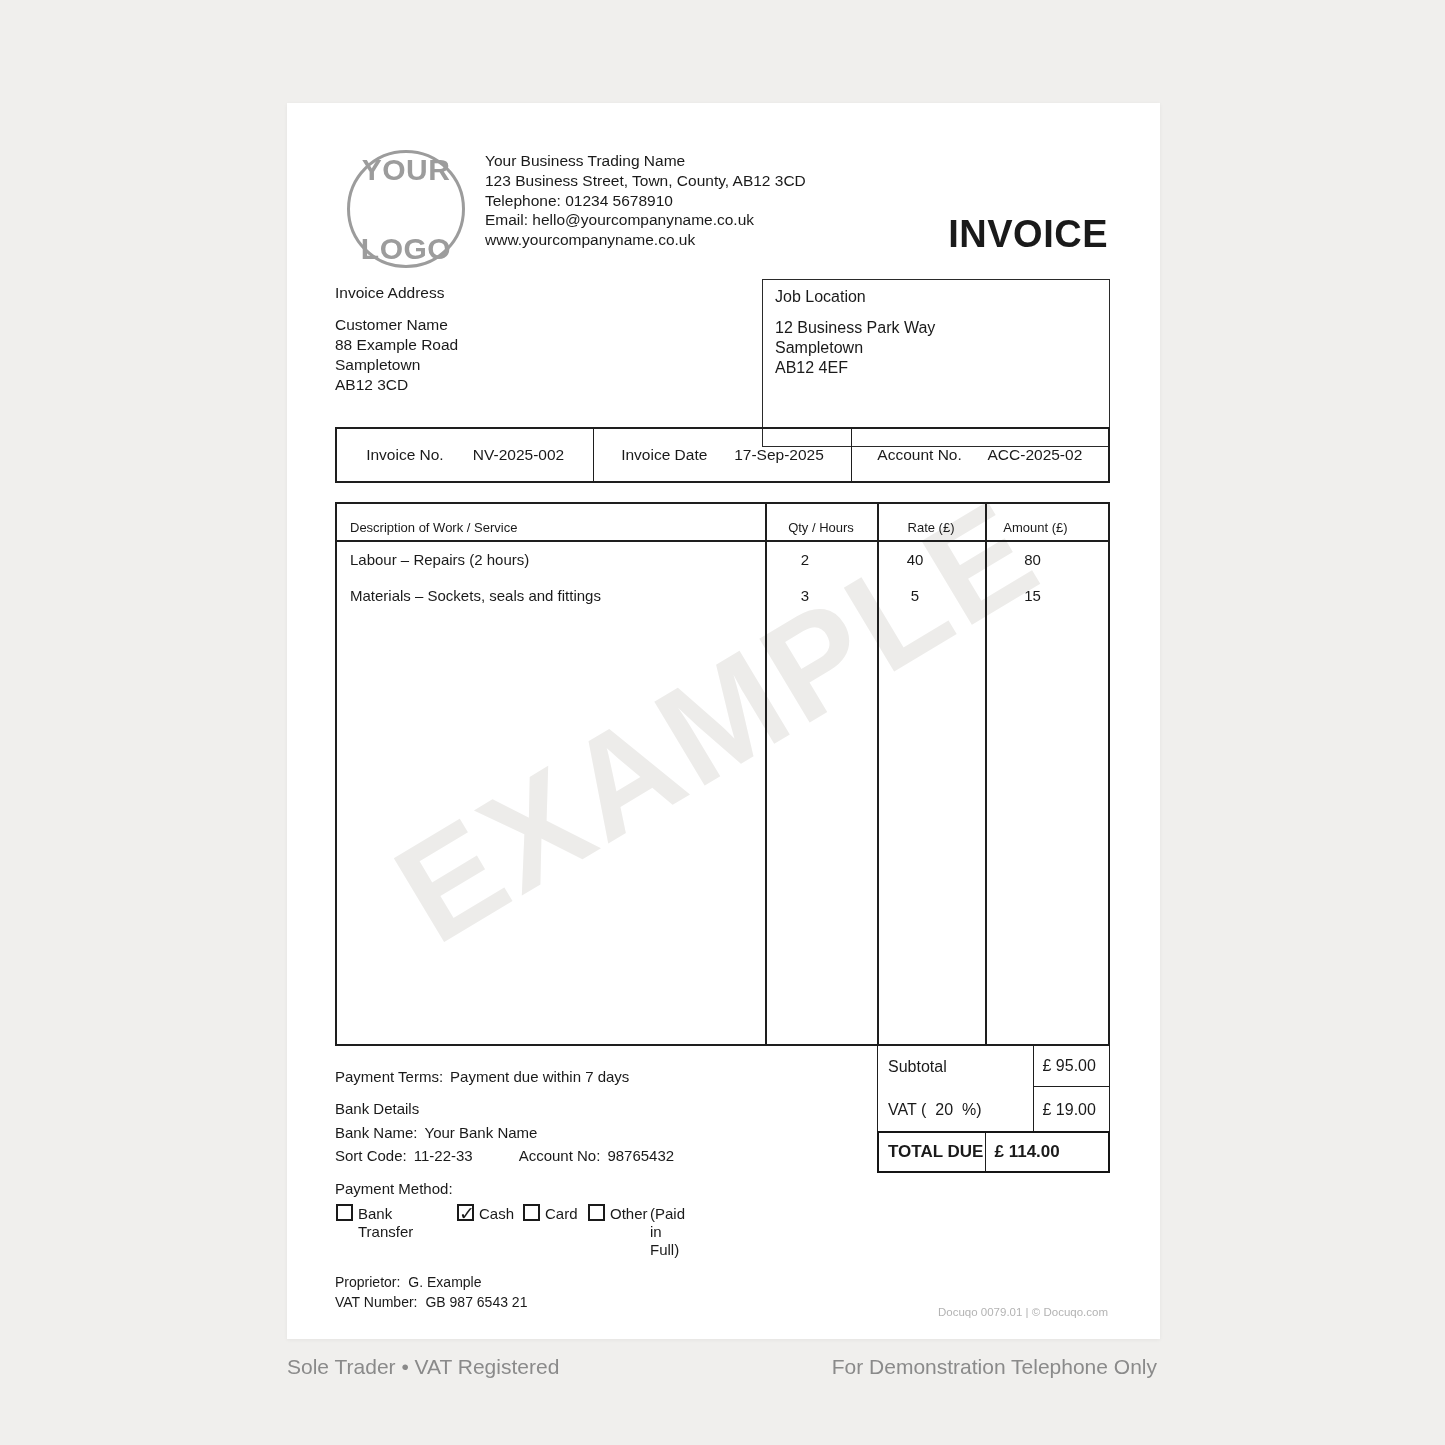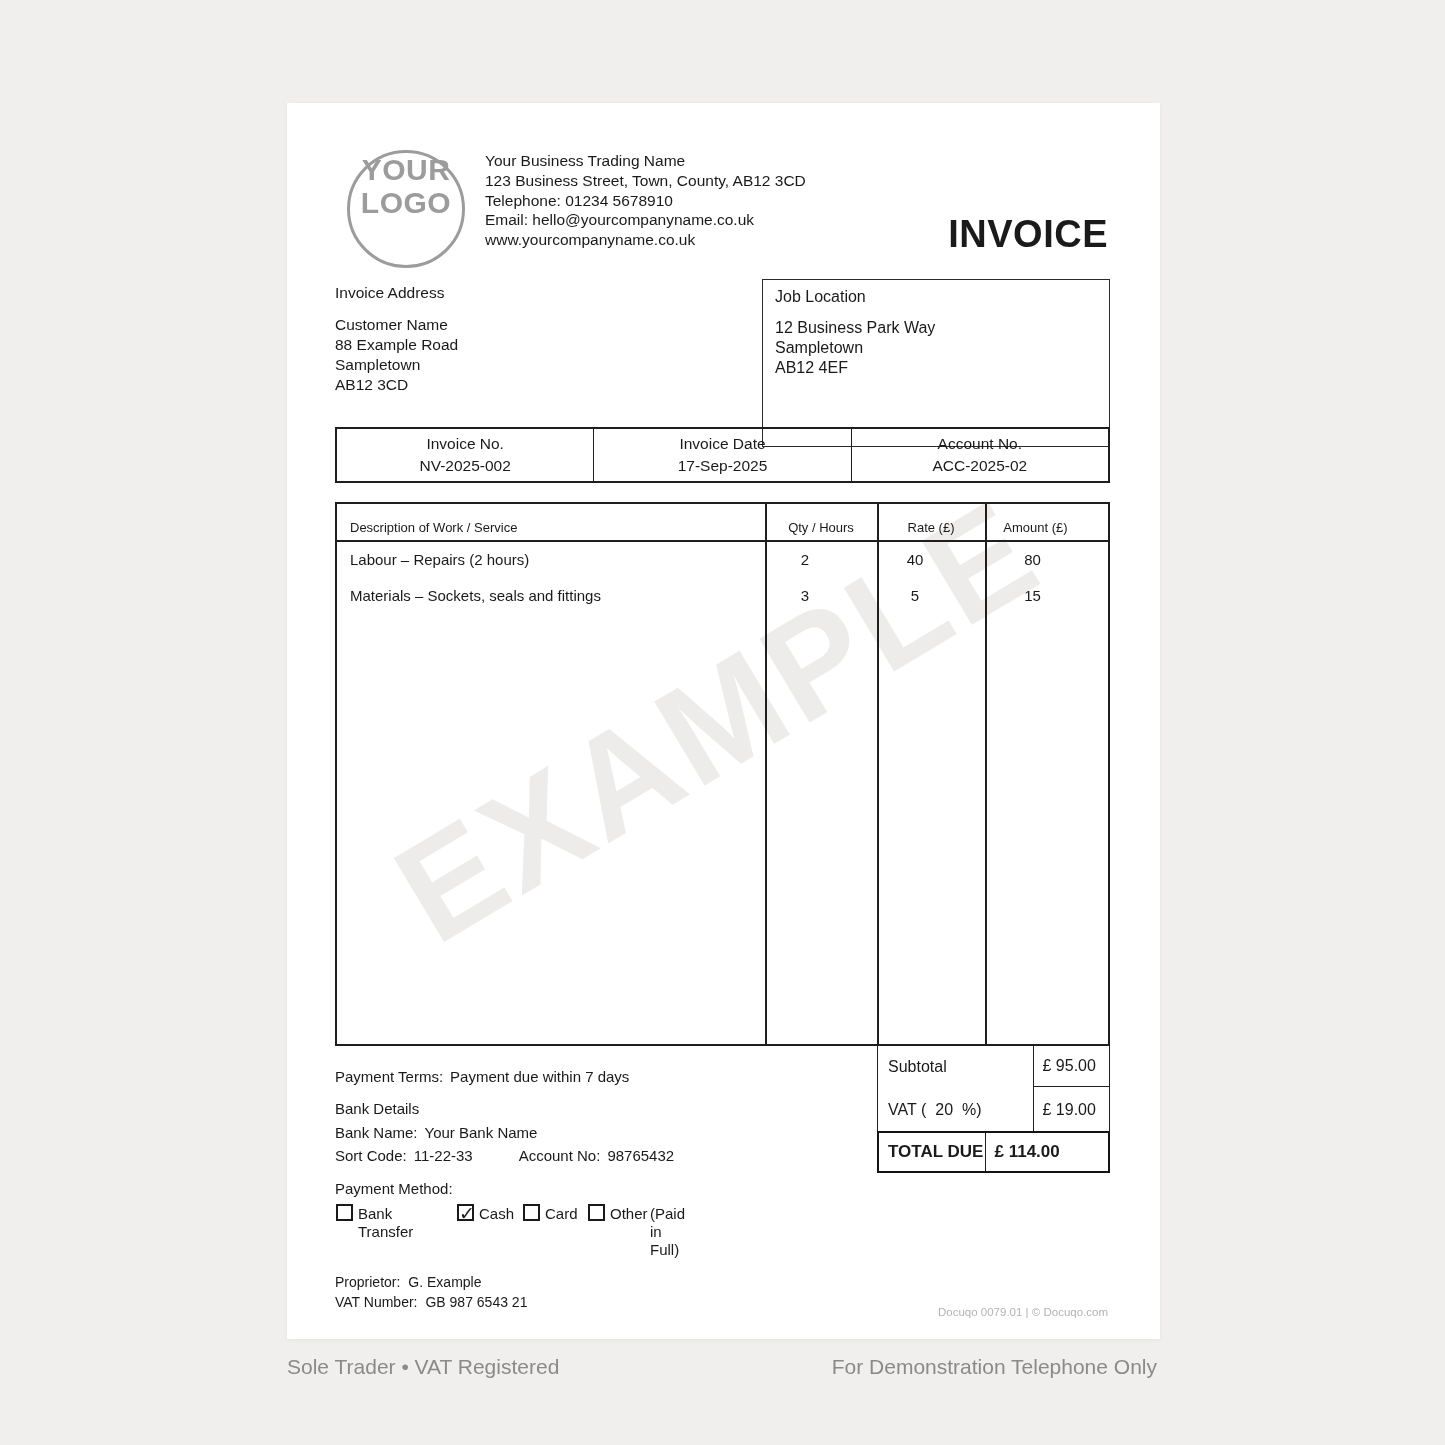--- a/index.html
+++ b/index.html
@@ -20,21 +20,21 @@
   }
   .abs { position: absolute; }
 
   
   .logo-circle {
     left: 60px; top: 47px;
     width: 118px; height: 118px;
     border: 3.5px solid #9c9c9c;
     border-radius: 50%;
     display: flex; flex-direction: column;
-    align-items: center; justify-content: flex-start;
+    align-items: center; justify-content: space-between;
     color: #9c9c9c;
     font-weight: bold; font-size: 30px; line-height: 33px;
     letter-spacing: 0.5px;
   }
   .biz-info { left: 198px; top: 48px; font-size: 15.5px; line-height: 19.8px; }
   .doc-title {
     right: 52px; top: 110px;
     font-size: 38px; font-weight: bold; letter-spacing: 0.5px;
     text-align: right;
   }
@@ -53,21 +53,21 @@
 
   
   .meta-table {
     left: 48px; top: 324px;
     width: 775px; height: 56px;
     border: 2px solid #1e1e1e;
     display: flex;
   }
   .meta-cell {
     flex: 1;
-    display: flex; flex-direction: column;
+    display: flex; flex-direction: row;
     align-items: center; justify-content: space-evenly;
     font-size: 15.5px;
     border-right: 1.5px solid #1e1e1e;
     padding: 2px 0;
   }
   .meta-cell:last-child { border-right: none; }
 
   
   .items-table {
     left: 48px; top: 399px;

